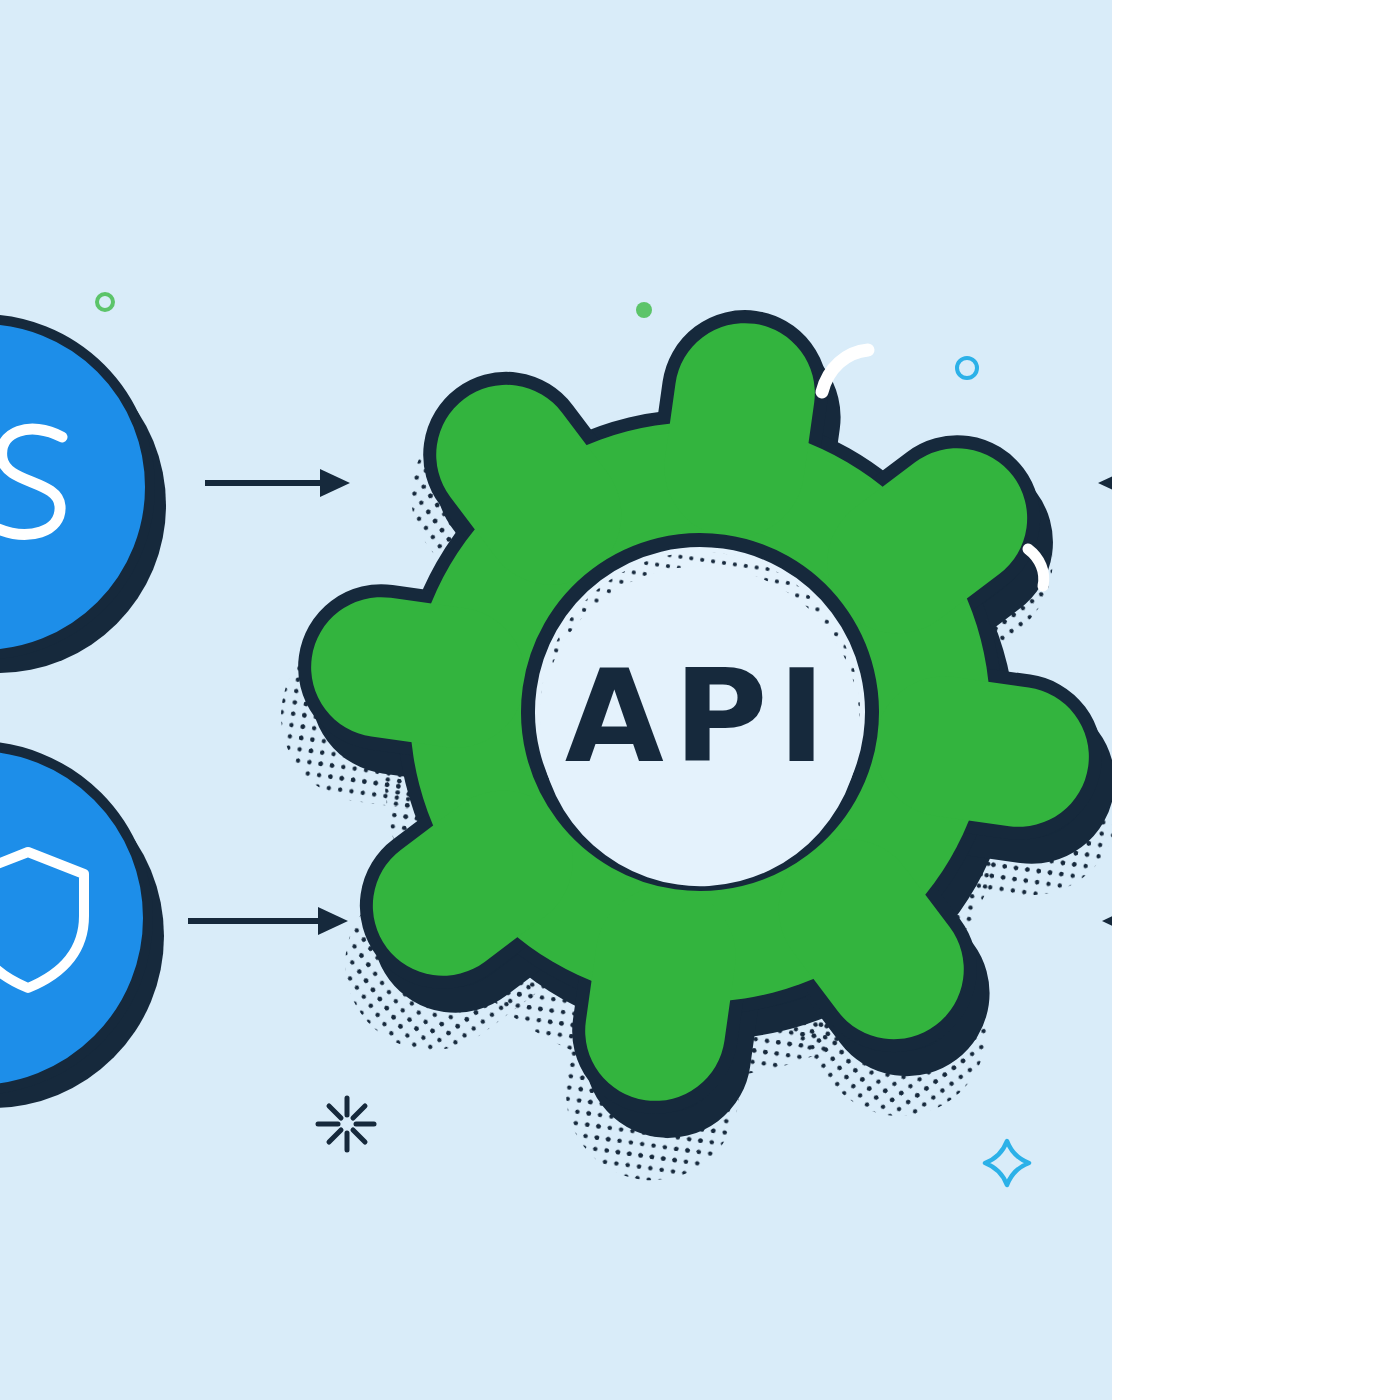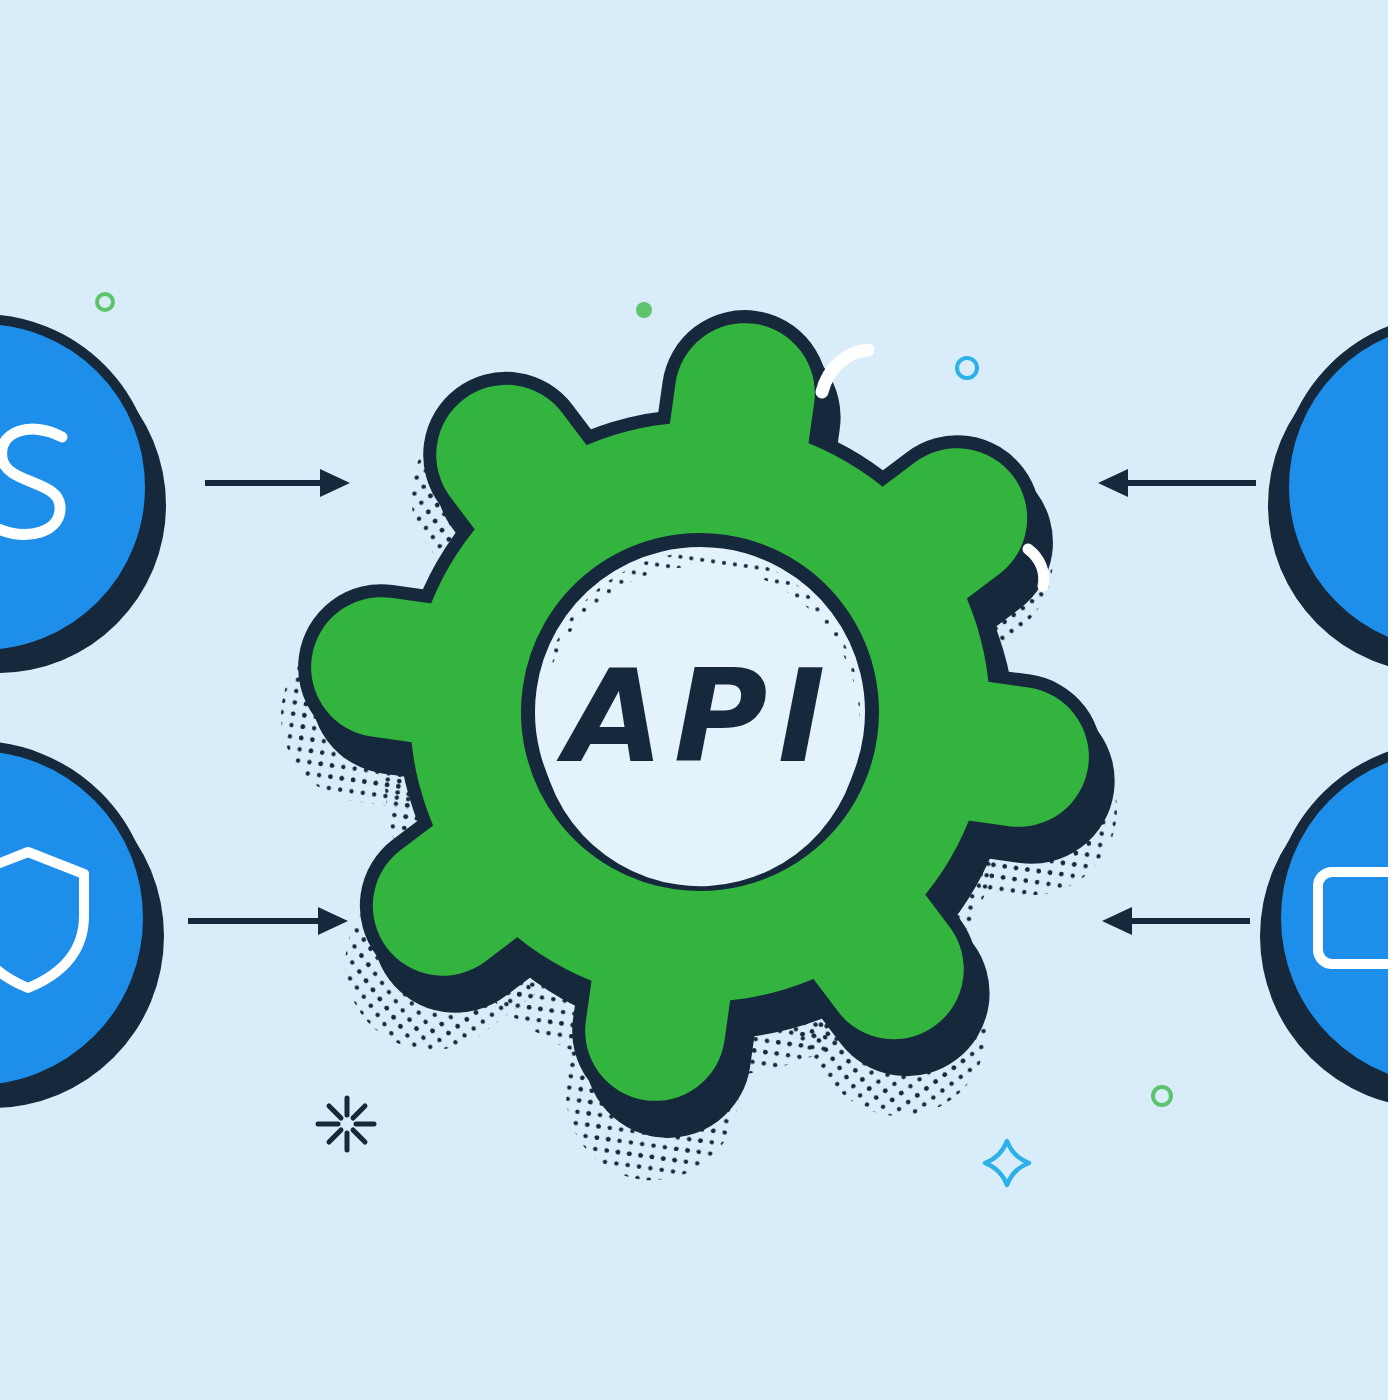--- a/index.html
+++ b/index.html
@@ -9,25 +9,24 @@
     --node-blue:#1d8ee9;
     --inner-fill:#e4f2fc;
     --accent-green:#5cc46a;
     --accent-blue:#2cb1e8;
     --white:#ffffff;
   }
   html,body{margin:0;padding:0;}
   body{background:#ffffff;font-family:"DejaVu Sans", sans-serif;}
   .canvas{
     position:relative;
-    width:1388px;
+    width:1112px;
     height:1400px;
     background:var(--background);
     overflow:hidden;
-    font-style:italic;
   }
   svg{display:block;}
   .api-text{
     font-family:"DejaVu Sans", sans-serif;
     font-weight:800;
     font-size:128px;
     letter-spacing:10px;
     fill:var(--navy);
   }
 </style>

